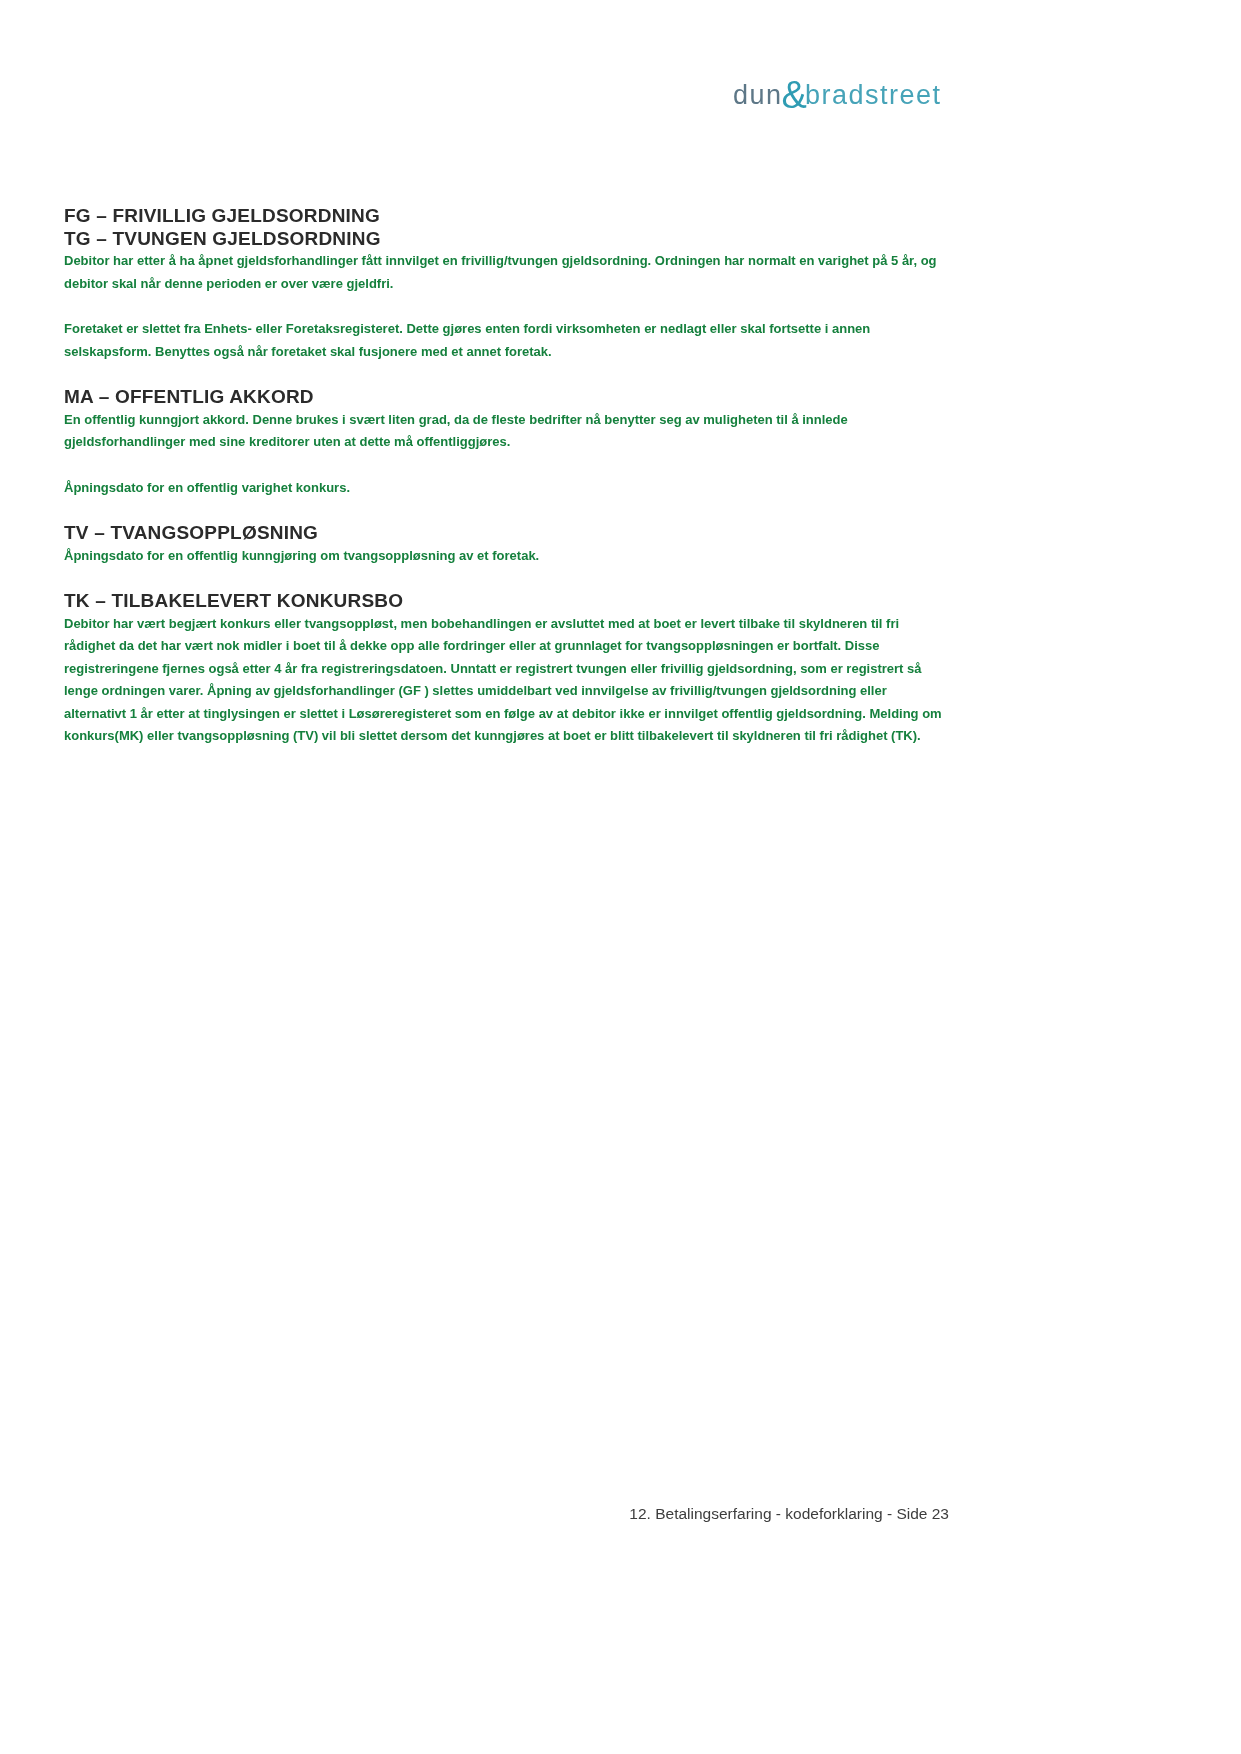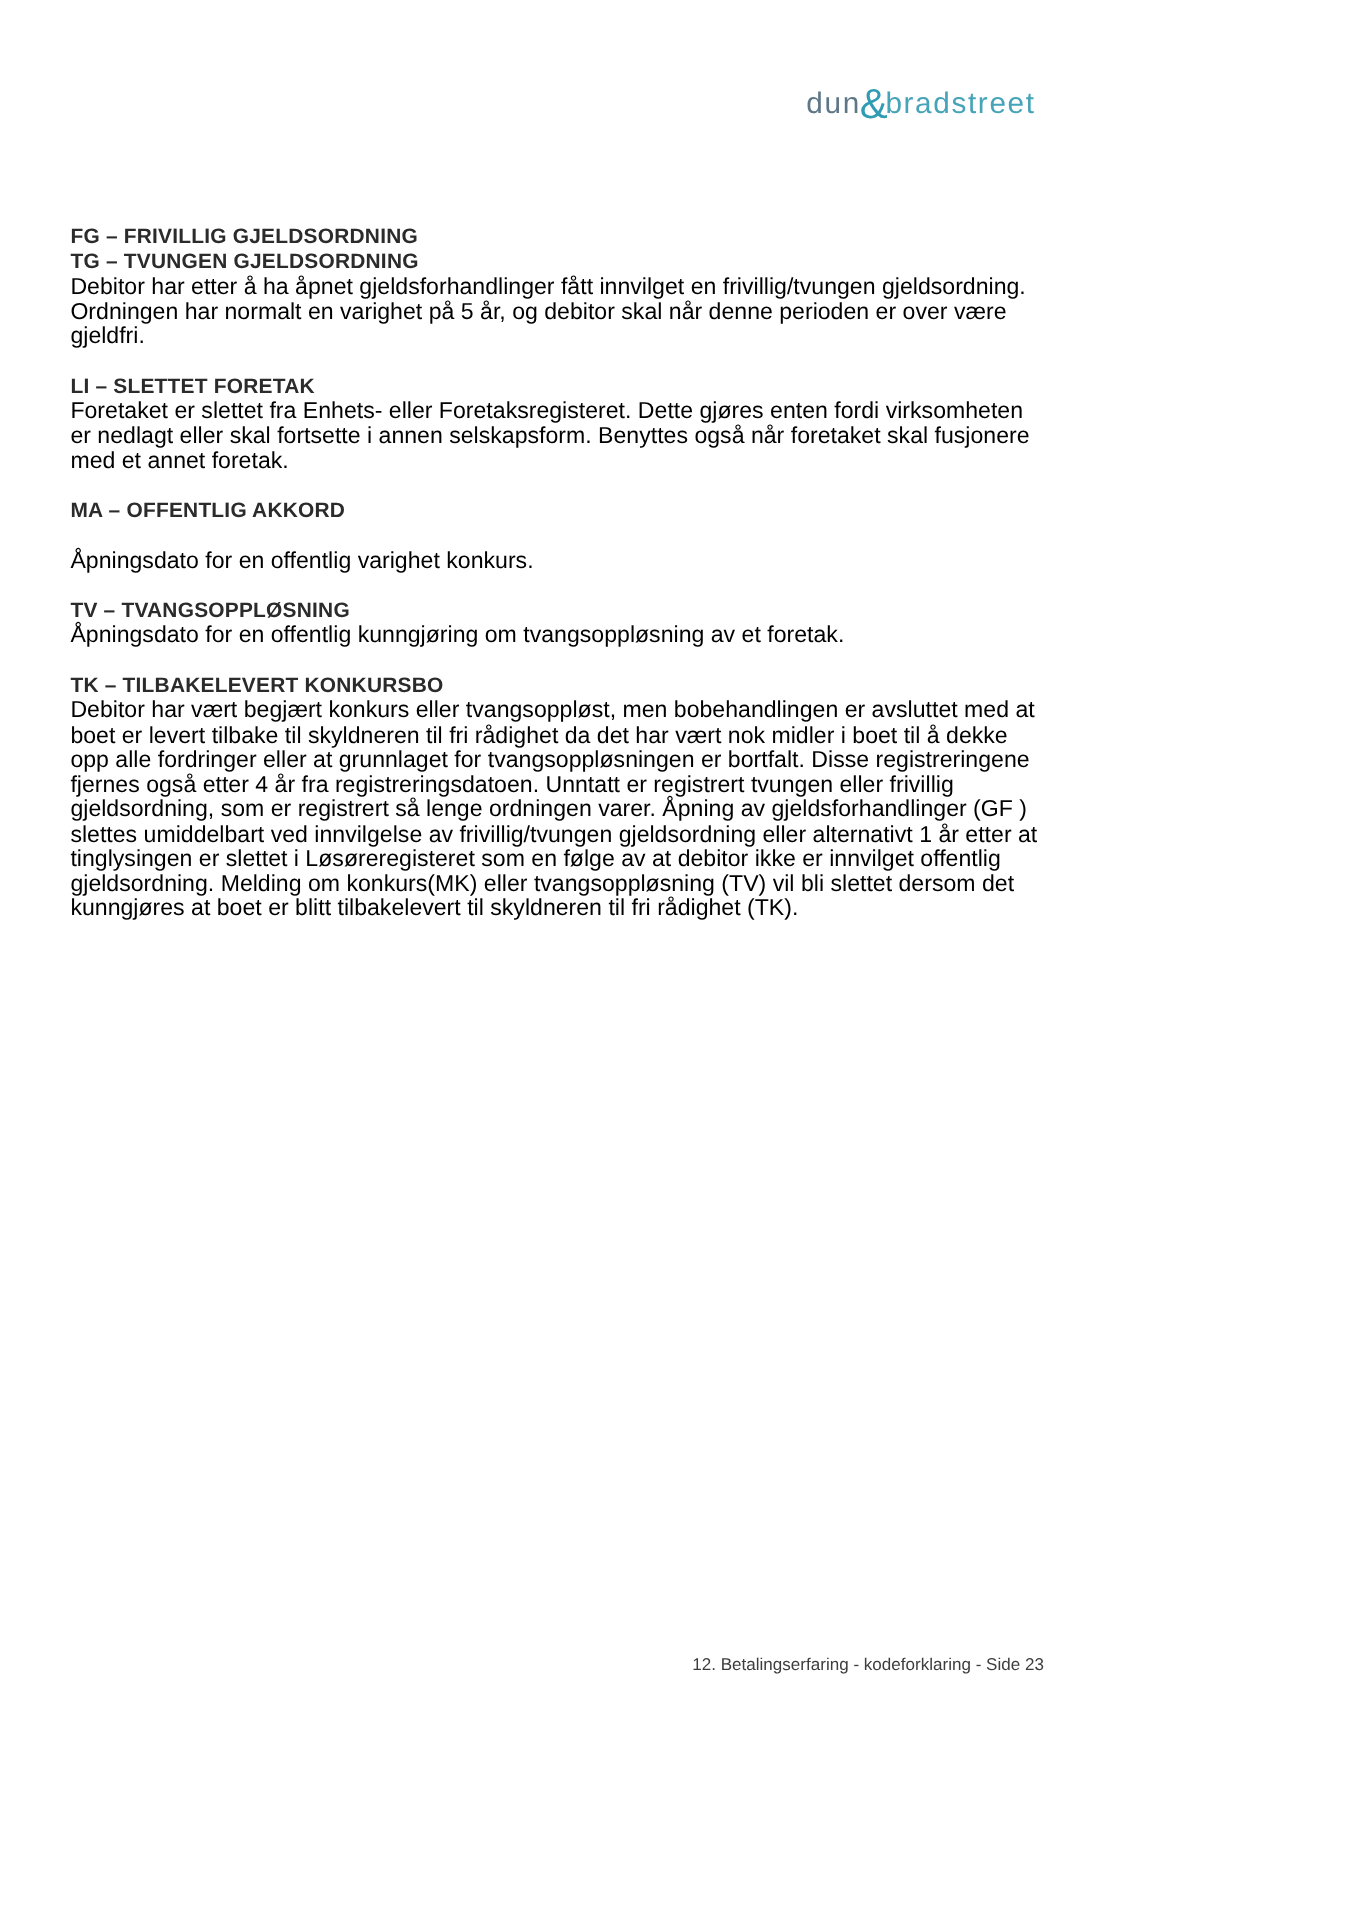--- a/index.html
+++ b/index.html
@@ -51,23 +51,24 @@
   }
   .block { margin-bottom: 23px; }
   .block h2 {
     font-size: 19px;
     line-height: 22.5px;
     font-weight: bold;
     color: #2b2b2b;
     letter-spacing: 0.2px;
   }
   .block p {
-    font-size: 21px;
+    font-size: 13px;
     line-height: 22.5px;
-    color: #000000;
+    color: #15803d;
+    font-weight: bold;
   }
 
   
   .footer {
     position: absolute;
     top: 1505px;
     right: 292px;
     font-size: 15.5px;
     color: #3d3d3d;
     text-align: center;
@@ -85,26 +86,26 @@
 
   <main class="content">
 
     <section class="block">
       <h2>FG – FRIVILLIG GJELDSORDNING</h2>
       <h2>TG – TVUNGEN GJELDSORDNING</h2>
       <p>Debitor har etter å ha åpnet gjeldsforhandlinger fått innvilget en frivillig/tvungen gjeldsordning. Ordningen har normalt en varighet på 5 år, og debitor skal når denne perioden er over være gjeldfri.</p>
     </section>
 
     <section class="block">
-      <h2>LI – SLETTET FORETAK</h2>
       <p>Foretaket er slettet fra Enhets- eller Foretaksregisteret. Dette gjøres enten fordi virksomheten er nedlagt eller skal fortsette i annen selskapsform. Benyttes også når foretaket skal fusjonere med et annet foretak.</p>
     </section>
 
     <section class="block">
       <h2>MA – OFFENTLIG AKKORD</h2>
+      <p>En offentlig kunngjort akkord. Denne brukes i svært liten grad, da de fleste bedrifter nå benytter seg av muligheten til å innlede gjeldsforhandlinger med sine kreditorer uten at dette må offentliggjøres.</p>
     </section>
 
     <section class="block">
       <p>Åpningsdato for en offentlig varighet konkurs.</p>
     </section>
 
     <section class="block">
       <h2>TV – TVANGSOPPLØSNING</h2>
       <p>Åpningsdato for en offentlig kunngjøring om tvangsoppløsning av et foretak.</p>
     </section>

